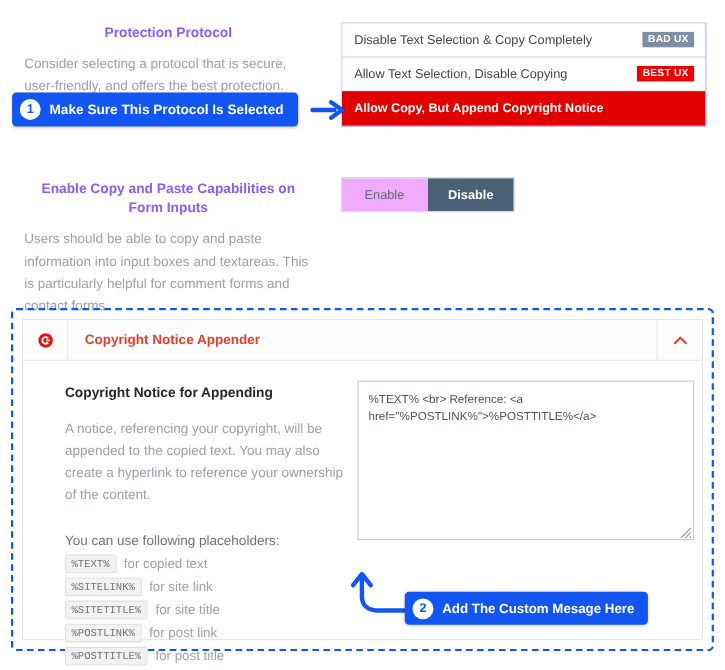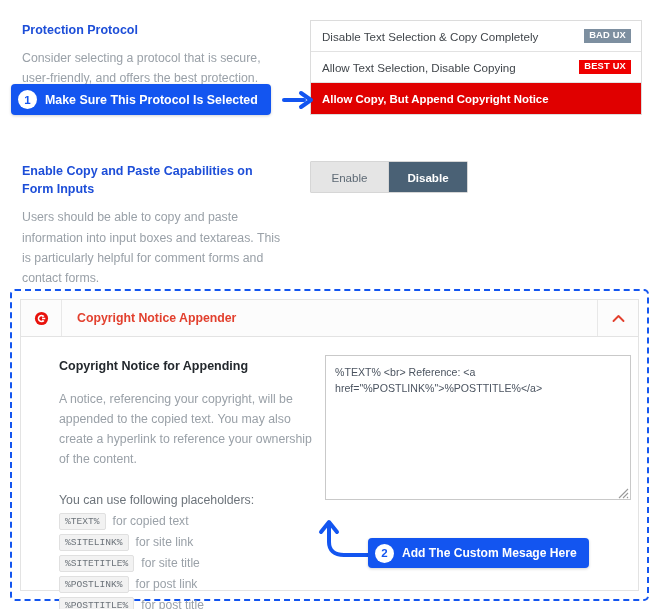--- a/index.html
+++ b/index.html
@@ -9,22 +9,23 @@
     background: #ffffff;
     font-family: "Liberation Sans", sans-serif;
     overflow: hidden;
   }
   #page { position: relative; width: 659px; height: 609px; background: #fff; }
 
   
   .setting-label {
     font-size: 12.5px;
     font-weight: bold;
-    color: #1d4ed8;
+    color: #8b5cf6;
     line-height: 1.45;
+    text-align: center;
   }
   .setting-desc {
     font-size: 12.3px;
     color: #9aa1a8;
     line-height: 1.65;
     margin-top: 9px;
   }
 
   
   #sec-protocol-text {
@@ -101,33 +102,33 @@
     border: 1px solid #d6d6d6;
     border-radius: 1px;
     overflow: hidden;
     background: #fff;
   }
   .toggle-btn {
     width: 78px; height: 30px;
     display: flex; align-items: center; justify-content: center;
     font-size: 11.6px;
     color: #5e6a75;
-    background: #e5e5e5;
+    background: #f0abfc;
     border-right: 1px solid #d6d6d6;
   }
   .toggle-btn:last-child { border-right: none; }
   .toggle-btn.active {
     background: #4a6175;
     color: #ffffff;
     font-weight: bold;
   }
 
   
   #dashed-wrap {
-    position: absolute; left: 10px; top: 289px;
+    position: absolute; left: 10px; top: 280px;
     width: 639px; height: 312px;
     border: 2.5px dashed #1355f0;
     border-radius: 5px;
     padding: 8px;
   }
   #appender-panel {
     position: relative;
     width: 100%; height: 100%;
     background: #ffffff;
     border: 1px solid #e3e3e3;

